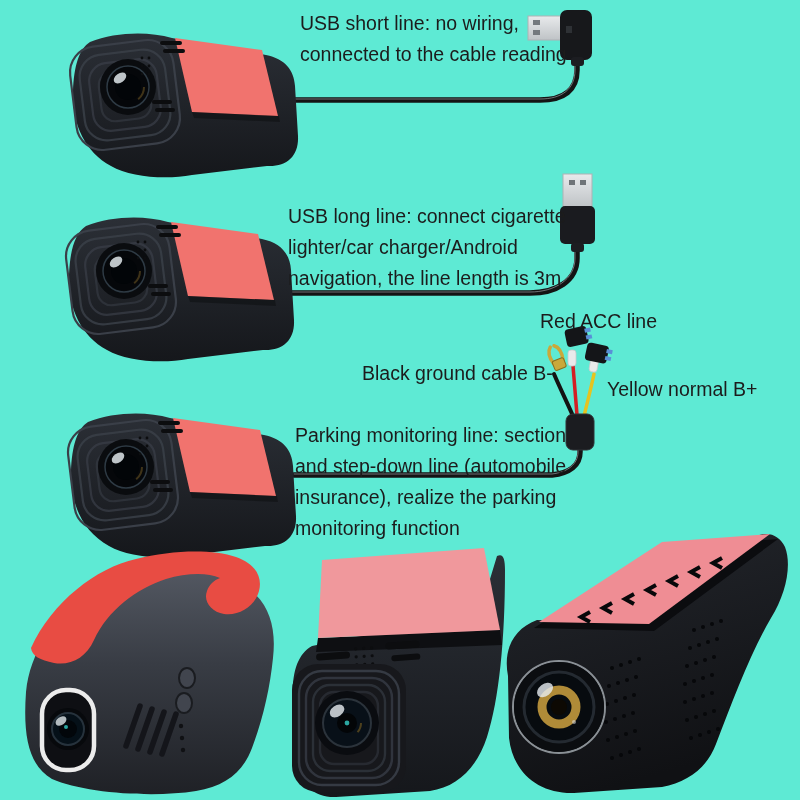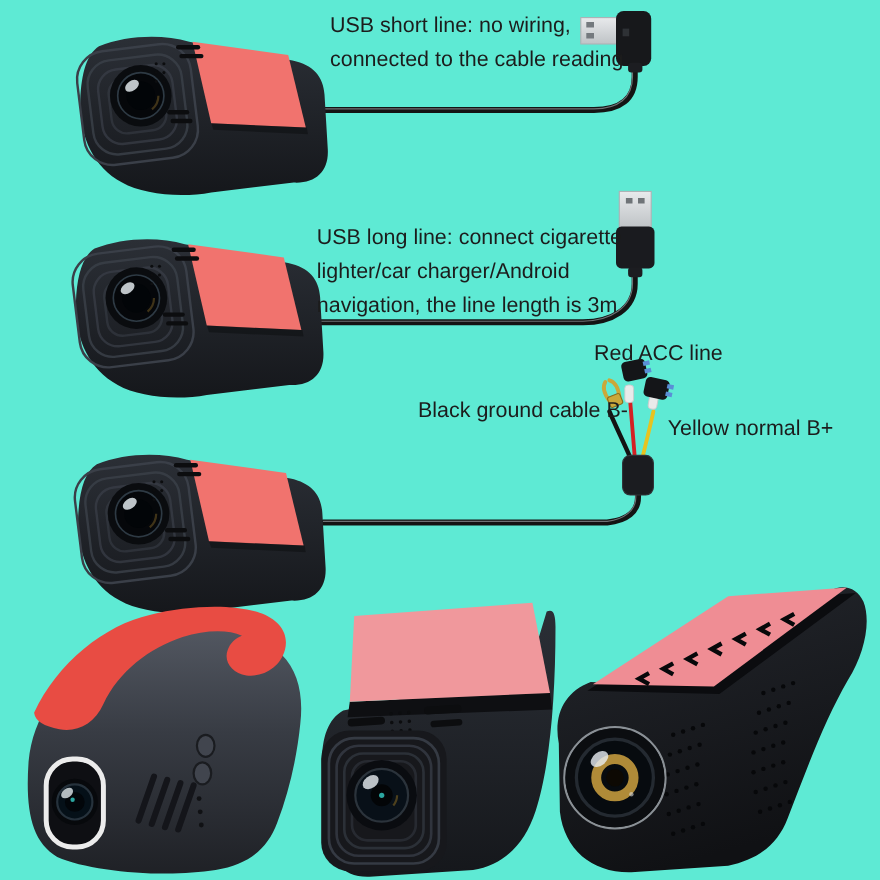--- a/index.html
+++ b/index.html
@@ -245,17 +245,23 @@
     <div>connected to the cable reading</div>
   </div>
 
   <div class="note" style="left:288px;top:201px;">
     <div>USB long line: connect cigarette</div>
     <div>lighter/car charger/Android</div>
     <div>navigation, the line length is 3m</div>
   </div>
 
   <div class="wire-label" style="left:540px;top:310px;">Red ACC line</div>
-  <div class="wire-label" style="left:380px;top:362px;">Black ground cable B-</div>
+  <div class="wire-label" style="left:362px;top:362px;">Black ground cable B-</div>
   <div class="wire-label" style="left:607px;top:378px;">Yellow normal B+</div>
 
+  <div class="note" style="left:295px;top:420px;">
+    <div>Parking monitoring line: section</div>
+    <div>and step-down line (automobile</div>
+    <div>insurance), realize the parking</div>
+    <div>monitoring function</div>
+  </div>
 
 </div>
 
 </body></html>

